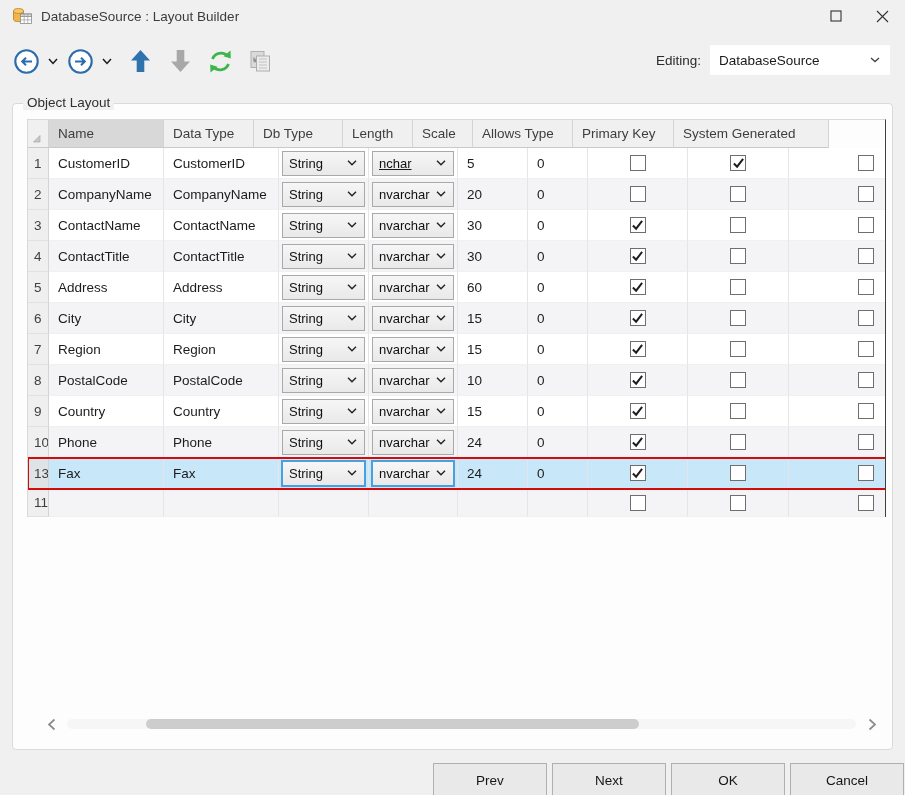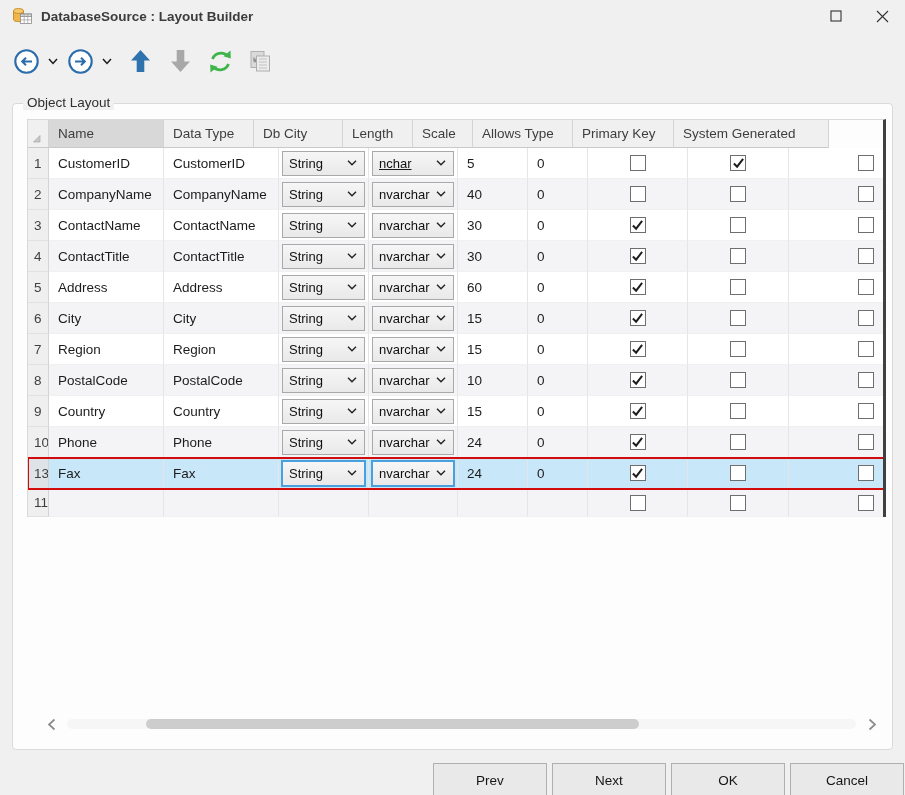--- a/index.html
+++ b/index.html
@@ -13,21 +13,21 @@
   }
   :root{
     --sel-bg:#c8e7f9;
     --sel-border:#d40b0b;
     --focus-combo:#49a0dc;
   }
 
   
   .titlebar{ position:absolute; left:0; top:0; right:0; height:32px; display:flex; align-items:center; padding-left:12px; }
   .title-icon{ width:20px; height:18px; margin-right:9px; display:flex; align-items:center; }
-  .title-text{ font-size:13.5px; color:#3c3c3c;font-weight:bold; }
+  .title-text{ font-size:13.5px; color:#3c3c3c; }
   .win-controls{ position:absolute; right:0; top:0; height:32px; display:flex; }
   .win-btn{ width:46px; height:32px; display:flex; align-items:center; justify-content:center; cursor:default; }
 
   
   .toolbar{ position:absolute; left:0; top:38px; right:0; height:46px; display:flex; align-items:center; padding-left:10px; }
   .tbtn{ display:flex; align-items:center; justify-content:center; height:32px; }
   .tbtn.big{ width:32px; }
   .tbtn.small{ width:18px; }
   .tbtn + .tbtn{ margin-left:2px; }
   .tb-gap{ width:8px; }
@@ -35,21 +35,21 @@
   .editing-label{ color:#2b2b2b; font-size:13.5px; margin-right:9px; }
   .editing-combo{ width:180px; height:30px; background:#ffffff; display:flex; align-items:center; justify-content:space-between; padding:0 10px 0 9px; }
   .editing-combo .val{ font-size:13.5px; color:#1a1a1a; }
 
   
   .groupbox{ position:absolute; left:12px; top:103px; width:881px; height:647px; border:1px solid #dadada; border-radius:4px; background:#fdfdfd; }
   .groupbox-label{ position:absolute; top:-9px; left:10px; background:#f0f0f0; padding:0 4px; font-size:13.5px; color:#2f2f2f; }
 
   
   .table-wrap{ position:absolute; left:14px; top:15px; width:859px; overflow:hidden;
-               border-left:1px solid #d9d9d9; border-top:1px solid #d9d9d9; border-right:3px solid #404040; }
+               border-left:1px solid #d9d9d9; border-top:1px solid #d9d9d9; border-right:1px solid #404040; }
   .hdr-row{ display:flex; height:28px; width:940px; }
   .hdr-cell{ flex:none; background:#f0f0f1; border-right:1px solid #d4d4d4; border-bottom:1px solid #c9c9c9;
              display:flex; align-items:center; padding-left:9px; color:#3e3e3e; font-size:13.5px; }
   .hdr-cell.hl{ background:#d8d8d8; }
   .hdr-cell.corner{ padding:0; position:relative; }
   .hdr-cell.corner svg{ position:absolute; left:4px; bottom:4px; }
 
   .row{ display:flex; height:31px; width:940px; position:relative; }
   .row.last{ height:28px; }
   .cell{ flex:none; background:#ffffff; border-right:1px solid #e5e5e7; border-bottom:1px solid #f0f0f1;
@@ -153,35 +153,44 @@
   </div>
   <div class="tb-gap"></div>
   <div class="tbtn big">
     <svg width="26" height="26" viewBox="0 0 26 26">
       <rect x="4" y="3.5" width="13" height="16" fill="#dadada" stroke="#b0b0b0"></rect>
       <path d="M12 8 L7 13.5 M7 13.5 l4 0 M7 13.5 l0 -4" stroke="#8f8f8f" stroke-width="1.4" fill="none"></path>
       <rect x="9.5" y="8" width="13" height="15" fill="#ececec" stroke="#aeaeae"></rect>
       <path d="M12 11 h8 M12 14 h8 M12 17 h8 M12 20 h8" stroke="#c2c2c2" stroke-width="1"></path>
     </svg>
   </div>
+  <div class="editing">
+    <span class="editing-label">Editing:</span>
+    <div class="editing-combo">
+      <span class="val">DatabaseSource</span>
+      <svg width="10" height="6" viewBox="0 0 10 6">
+          <path d="M1 1 L5 4.6 L9 1" stroke="#444" stroke-width="1.3" fill="none"></path>
+        </svg>
+    </div>
+  </div>
 </div>
 
 <div class="groupbox">
   <span class="groupbox-label">Object Layout</span>
 
   <div class="table-wrap">
     <div class="hdr-row" id="hdrRow">
         <div class="hdr-cell corner" style="width: 21px;">
           <svg width="9" height="9" viewBox="0 0 9 9">
             <path d="M8 1.5 L8 8 L1.5 8 Z" fill="#c7c7c7" stroke="#a9a9a9" stroke-width="0.7"></path>
           </svg>
         </div>
         <div class="hdr-cell hl" style="width: 115px;">Name</div>
         <div class="hdr-cell" style="width: 90px;">Data Type</div>
-        <div class="hdr-cell" style="width: 89px;">Db City</div>
+        <div class="hdr-cell" style="width: 89px;">Db Type</div>
         <div class="hdr-cell" style="width: 70px;">Length</div>
         <div class="hdr-cell" style="width: 60px;">Scale</div>
         <div class="hdr-cell" style="width: 100px;">Allows Type</div>
         <div class="hdr-cell" style="width: 101px;">Primary Key</div>
         <div class="hdr-cell" style="width: 155px;">System Generated</div>
       </div>
     <div id="gridBody">
         <div class="row">
           <div class="cell num" style="width: 21px;">1</div>
           <div class="cell" style="width: 115px;">CustomerID</div>
@@ -231,21 +240,21 @@
             </div>
           </div>
           <div class="cell combo-cell" style="width: 89px;">
             <div class="combo">
               <span>nvarchar</span>
               <svg width="10" height="6" viewBox="0 0 10 6">
                 <path d="M1 0.8 L5 4.8 L9 0.8" stroke="#222" stroke-width="1.4" fill="none"></path>
               </svg>
             </div>
           </div>
-          <div class="cell" style="width: 70px;">40</div>
+          <div class="cell" style="width: 70px;">20</div>
           <div class="cell" style="width: 60px;">0</div>
           <div class="cell check-cell" style="width: 100px;">
             <div class="checkbox"></div>
           </div>
           <div class="cell check-cell" style="width: 101px;">
             <div class="checkbox"></div>
           </div>
           <div class="cell check-cell" style="width: 155px;">
             <div class="checkbox"></div>
           </div>

